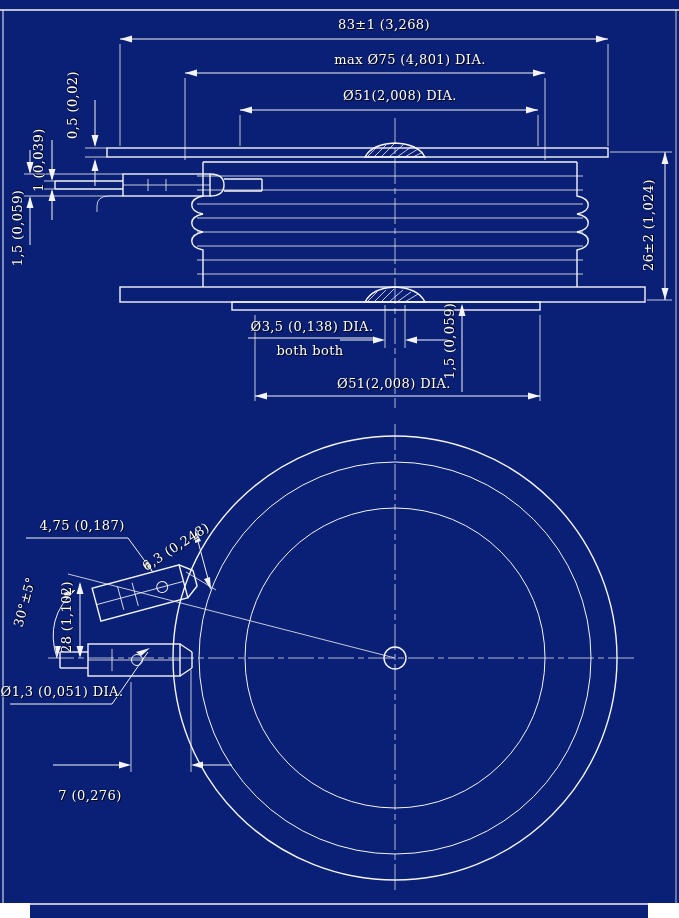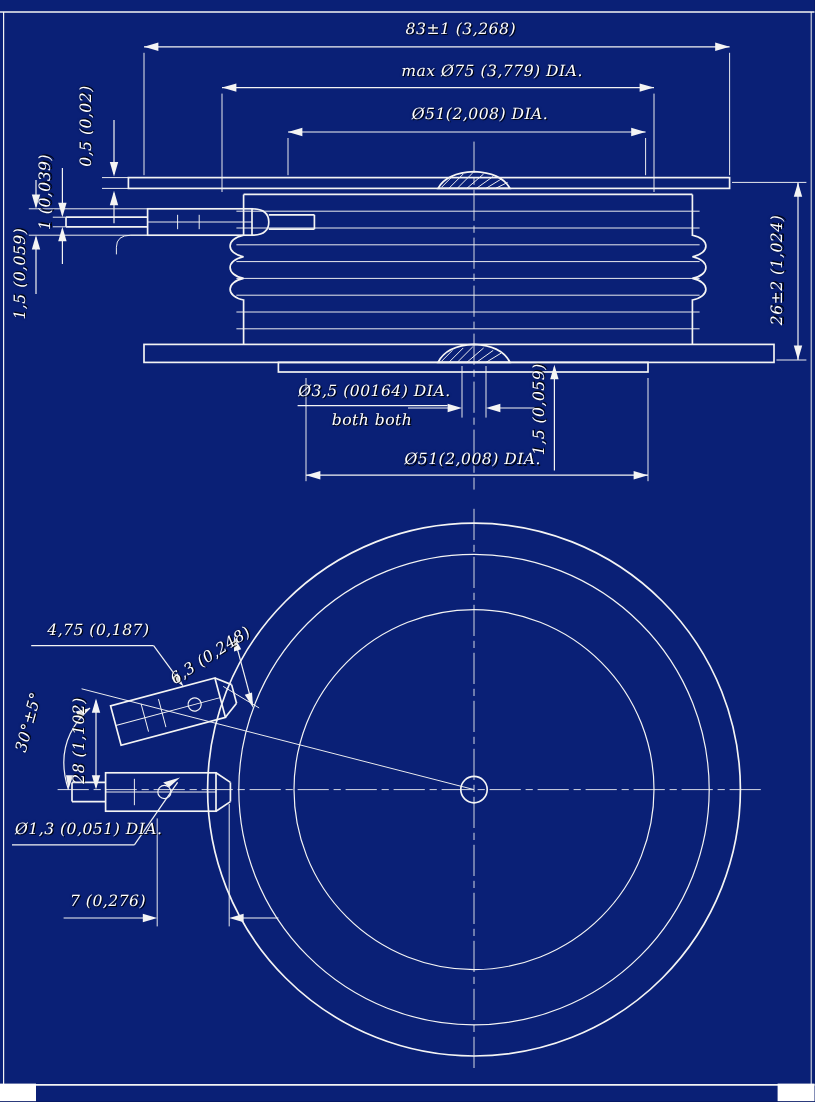--- a/index.html
+++ b/index.html
@@ -5,21 +5,20 @@
   :root{
     --background:#0a2076;
     --line:#f4f4f4;
     --text:#ffffff;
   }
   html,body{margin:0;padding:0;background:#06175c;}
   .canvas{
     position:relative;width:679px;height:918px;overflow:hidden;
     background:var(--background);
     font-family:"DejaVu Serif", serif;
-    font-style:italic;
     color:var(--text);
   }
   svg{position:absolute;left:0;top:0;}
   svg .o{stroke:var(--line);stroke-width:1.4;fill:none;}
   svg .d{stroke:var(--line);stroke-width:1;fill:none;}
   svg .thin{stroke:var(--line);stroke-width:.8;fill:none;}
   svg .cl{stroke:var(--line);stroke-width:.8;fill:none;stroke-dasharray:26 4 6 4;opacity:.9;}
   svg .ah{fill:var(--line);stroke:none;}
   svg .wfill{fill:#ffffff;stroke:none;}
   .label{
@@ -261,31 +260,31 @@
         <line class="thin" x1="191" y1="670" x2="191" y2="772"></line>
         <line class="d" x1="53" y1="765" x2="128" y2="765"></line>
         <path class="ah" d="M131 765 l-12 -3.5 v7 z"></path>
         <line class="d" x1="194" y1="765" x2="232" y2="765"></line>
         <path class="ah" d="M191 765 l12 -3.5 v7 z"></path>
       </g>
     </g>
   </svg>
 
   <div class="label" style="left:384px;top:25px;">83±1 (3,268)</div>
-  <div class="label" style="left:410px;top:60px;">max Ø75 (3,779) DIA.</div>
+  <div class="label" style="left:410px;top:60px;">max Ø75 (4,801) DIA.</div>
   <div class="label" style="left:400px;top:96px;">Ø51(2,008) DIA.</div>
   <div class="label" style="left:73px;top:105px;--r:-90deg;">0,5 (0,02)</div>
   <div class="label" style="left:39px;top:160px;--r:-90deg;">1 (0,039)</div>
   <div class="label" style="left:18px;top:228px;--r:-90deg;">1,5 (0,059)</div>
   <div class="label" style="left:649px;top:225px;--r:-90deg;">26±2 (1,024)</div>
-  <div class="label" style="left:312px;top:327px;">Ø3,5 (00164) DIA.</div>
+  <div class="label" style="left:312px;top:327px;">Ø3,5 (0,138) DIA.</div>
   <div class="label" style="left:310px;top:351px;">both both</div>
   <div class="label" style="left:450px;top:341px;--r:-90deg;">1,5 (0,059)</div>
   <div class="label" style="left:394px;top:384px;">Ø51(2,008) DIA.</div>
 
   <div class="label" style="left:82px;top:526px;">4,75 (0,187)</div>
   <div class="label" style="left:176px;top:547px;--r:-33deg;">6,3 (0,248)</div>
   <div class="label" style="left:25px;top:602px;--r:-75deg;">30°±5°</div>
   <div class="label" style="left:67px;top:617px;--r:-90deg;">28 (1,102)</div>
-  <div class="label" style="left:74px;top:692px;">Ø1,3 (0,051) DIA.</div>
-  <div class="label" style="left:90px;top:752px;">7 (0,276)</div>
+  <div class="label" style="left:62px;top:692px;">Ø1,3 (0,051) DIA.</div>
+  <div class="label" style="left:90px;top:796px;">7 (0,276)</div>
 
 </div>
 
 </body></html>

